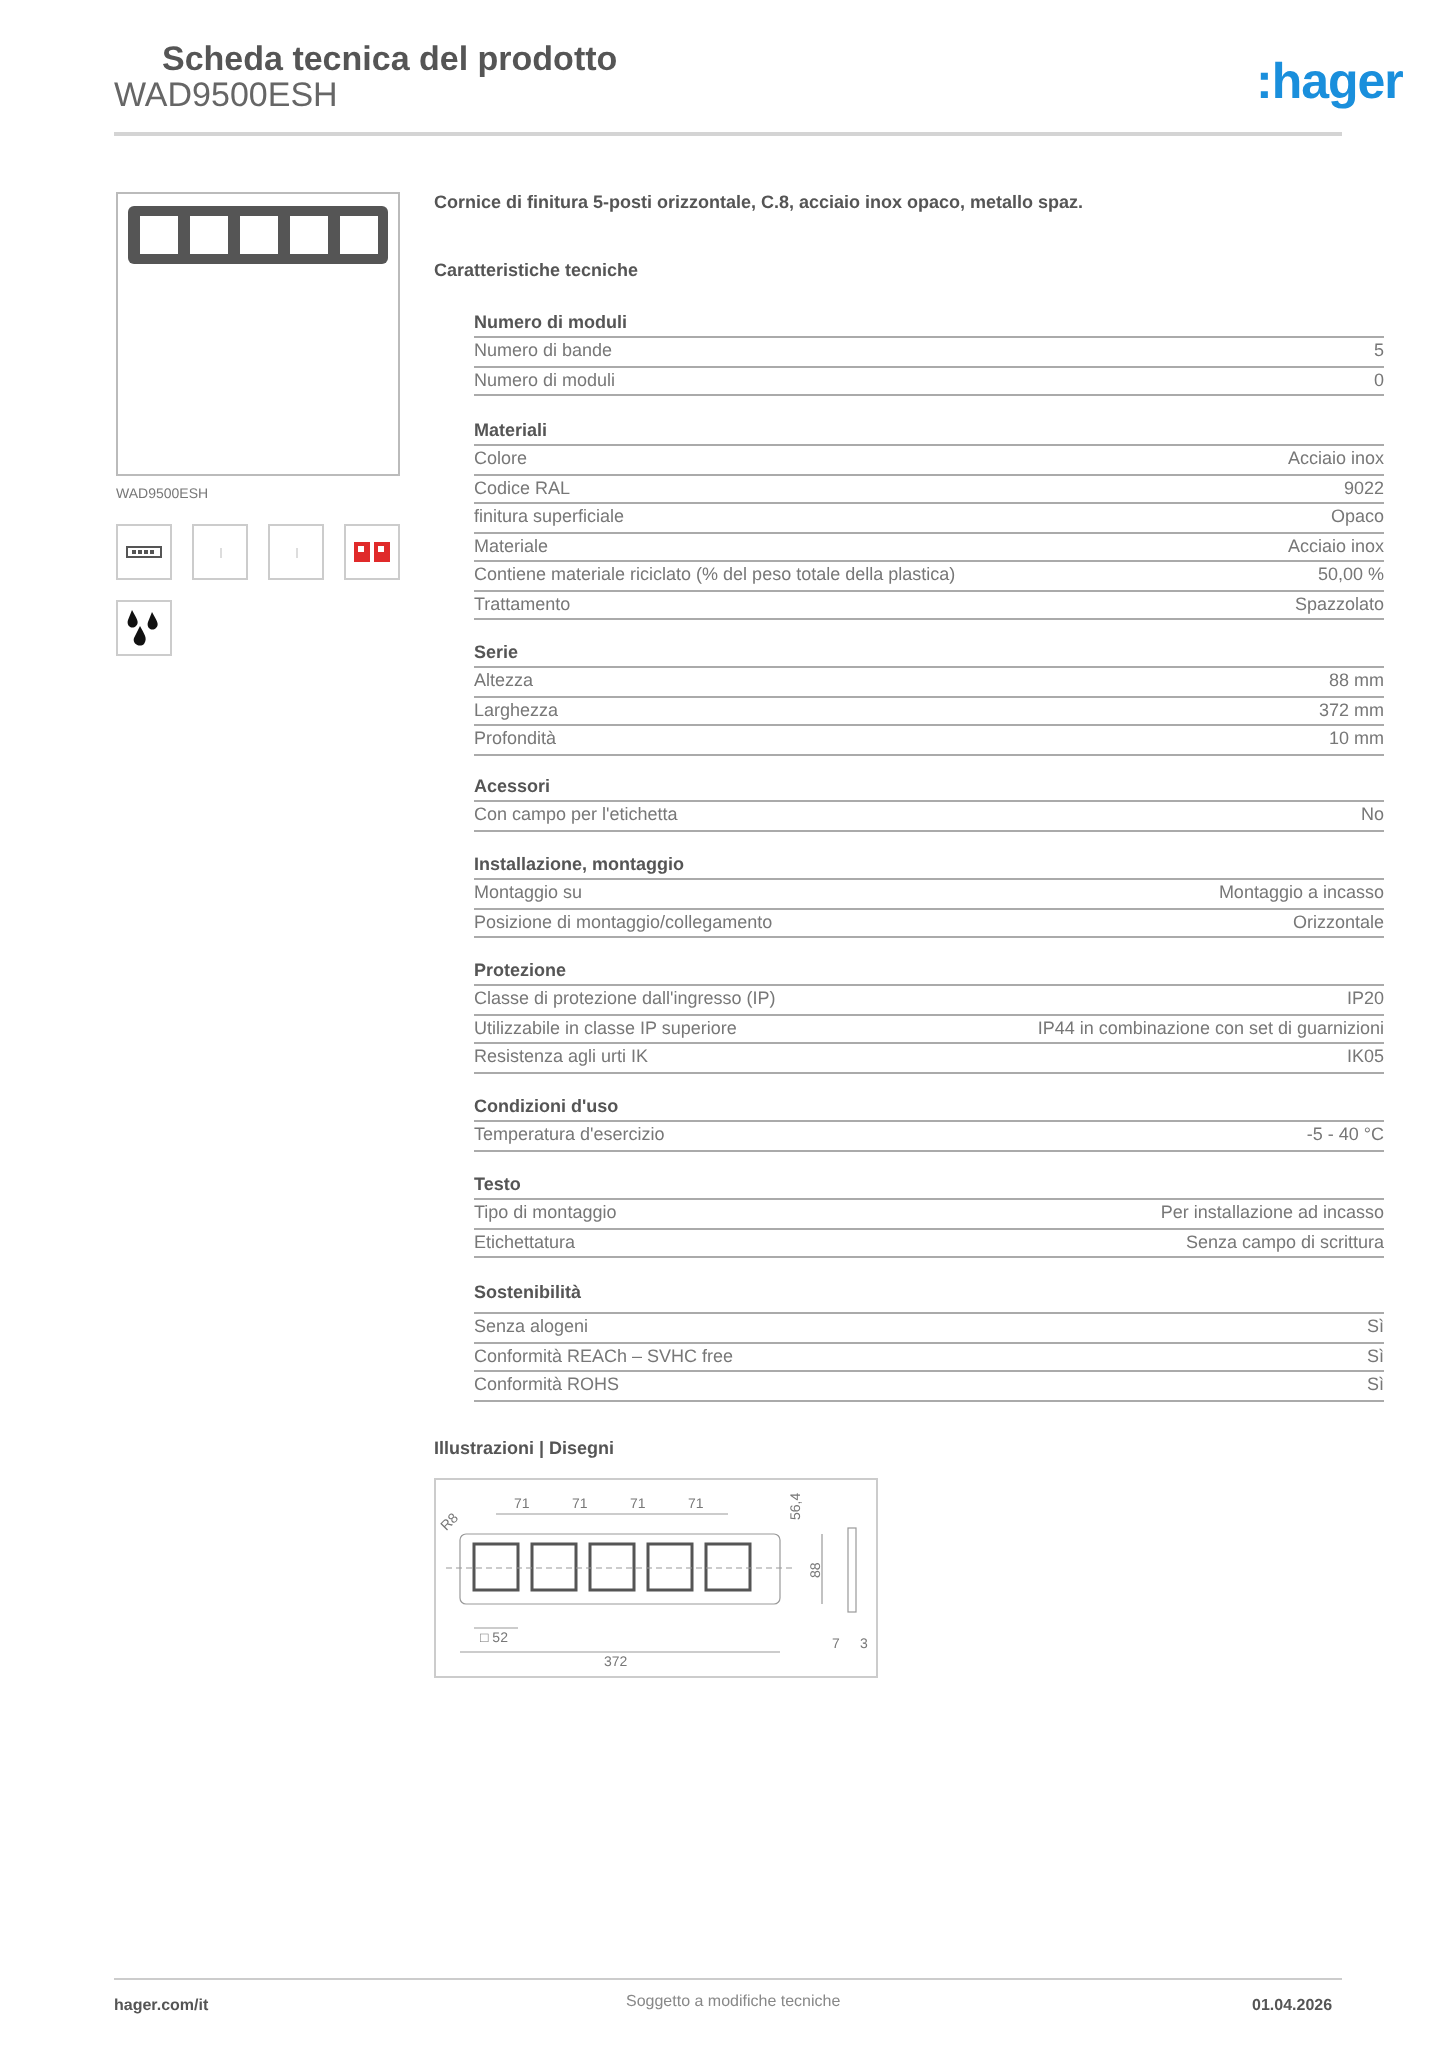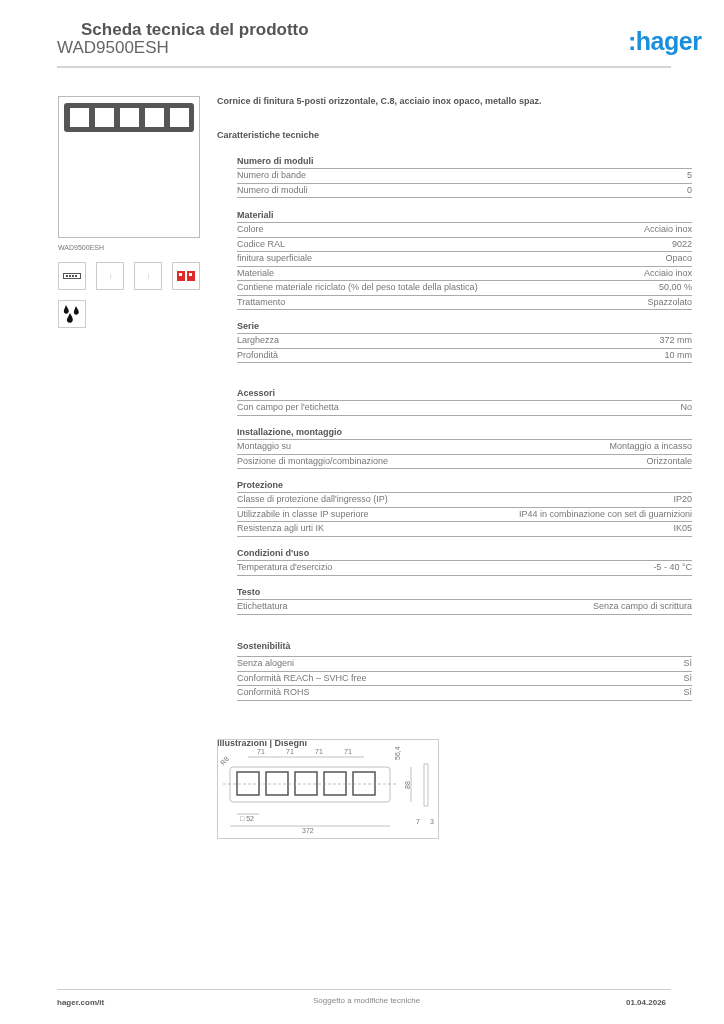--- a/index.html
+++ b/index.html
@@ -11,21 +11,21 @@
   .prod-img { position:absolute; left:58px; top:96px; width:142px; height:142px; border:1px solid #bbb; box-sizing:border-box; }
   .frame { position:absolute; left:5px; top:6px; width:130px; height:29px; background:#555; border-radius:3px; }
   .frame .slot { position:absolute; top:5px; width:19px; height:19px; background:#fff; }
   .img-caption { position:absolute; left:58px; top:244px; font-size:7px; color:#777; }
   .icon-box { position:absolute; width:28px; height:28px; border:1px solid #ccc; box-sizing:border-box; display:flex; align-items:center; justify-content:center; }
   .desc { position:absolute; left:217px; top:96px; font-size:9px; font-weight:bold; color:#555; }
   .sec-title { position:absolute; left:217px; top:130px; font-size:9px; font-weight:bold; color:#555; }
   .group { position:absolute; left:217px; width:455px;margin-left:20px; }
   .group-title { font-size:9px; font-weight:bold; color:#555; height:13px; line-height:13px; border-bottom:1px solid #aaa; }
   .row { display:flex; justify-content:space-between; font-size:9px; color:#777; height:13.5px; line-height:13.5px; border-bottom:1px solid #aaa; }
-  .illus-title { position:absolute; left:217px; top:738px; font-size:9px; font-weight:bold; color:#555; }
+  .illus-title { position:absolute; left:217px; top:719px; font-size:9px; font-weight:bold; color:#555; }
   .drawing { position:absolute; left:217px; top:739px; width:222px; height:100px; border:1px solid #ccc; box-sizing:border-box; }
   .foot-line { position:absolute; left:57px; top:989px; width:614px; height:1px; background:#ccc; }
   .foot-l { position:absolute; left:57px; top:998px; font-size:8px; font-weight:bold; color:#555; }
   .foot-c { position:absolute; left:313px; top:996px; font-size:8px; color:#888;text-align:right; }
   .foot-r { position:absolute; left:626px; top:998px; font-size:8px; font-weight:bold; color:#555; }
 </style>
 </head>
 <body>
 
 <div class="hdr-title">Scheda tecnica del prodotto</div>
@@ -116,20 +116,24 @@
     </div>
   <div class="row">
       <span>Trattamento</span>
       <span>Spazzolato</span>
     </div>
 </div>
 
 <div class="group" style="top:320px">
   <div class="group-title">Serie</div>
   <div class="row">
+      <span>Altezza</span>
+      <span>88 mm</span>
+    </div>
+  <div class="row">
       <span>Larghezza</span>
       <span>372 mm</span>
     </div>
   <div class="row">
       <span>Profondità</span>
       <span>10 mm</span>
     </div>
 </div>
 
 <div class="group" style="top:387px">
@@ -140,21 +144,21 @@
     </div>
 </div>
 
 <div class="group" style="top:426px">
   <div class="group-title">Installazione, montaggio</div>
   <div class="row">
       <span>Montaggio su</span>
       <span>Montaggio a incasso</span>
     </div>
   <div class="row">
-      <span>Posizione di montaggio/combinazione</span>
+      <span>Posizione di montaggio/collegamento</span>
       <span>Orizzontale</span>
     </div>
 </div>
 
 <div class="group" style="top:479px">
   <div class="group-title">Protezione</div>
   <div class="row">
       <span>Classe di protezione dall'ingresso (IP)</span>
       <span>IP20</span>
     </div>
@@ -171,20 +175,24 @@
 <div class="group" style="top:547px">
   <div class="group-title">Condizioni d'uso</div>
   <div class="row">
       <span>Temperatura d'esercizio</span>
       <span>-5 - 40 °C</span>
     </div>
 </div>
 
 <div class="group" style="top:586px">
   <div class="group-title">Testo</div>
+  <div class="row">
+      <span>Tipo di montaggio</span>
+      <span>Per installazione ad incasso</span>
+    </div>
   <div class="row">
       <span>Etichettatura</span>
       <span>Senza campo di scrittura</span>
     </div>
 </div>
 
 <div class="group" style="top:640px">
   <div class="group-title" style="height:16px">Sostenibilità</div>
   <div class="row">
       <span>Senza alogeni</span>

